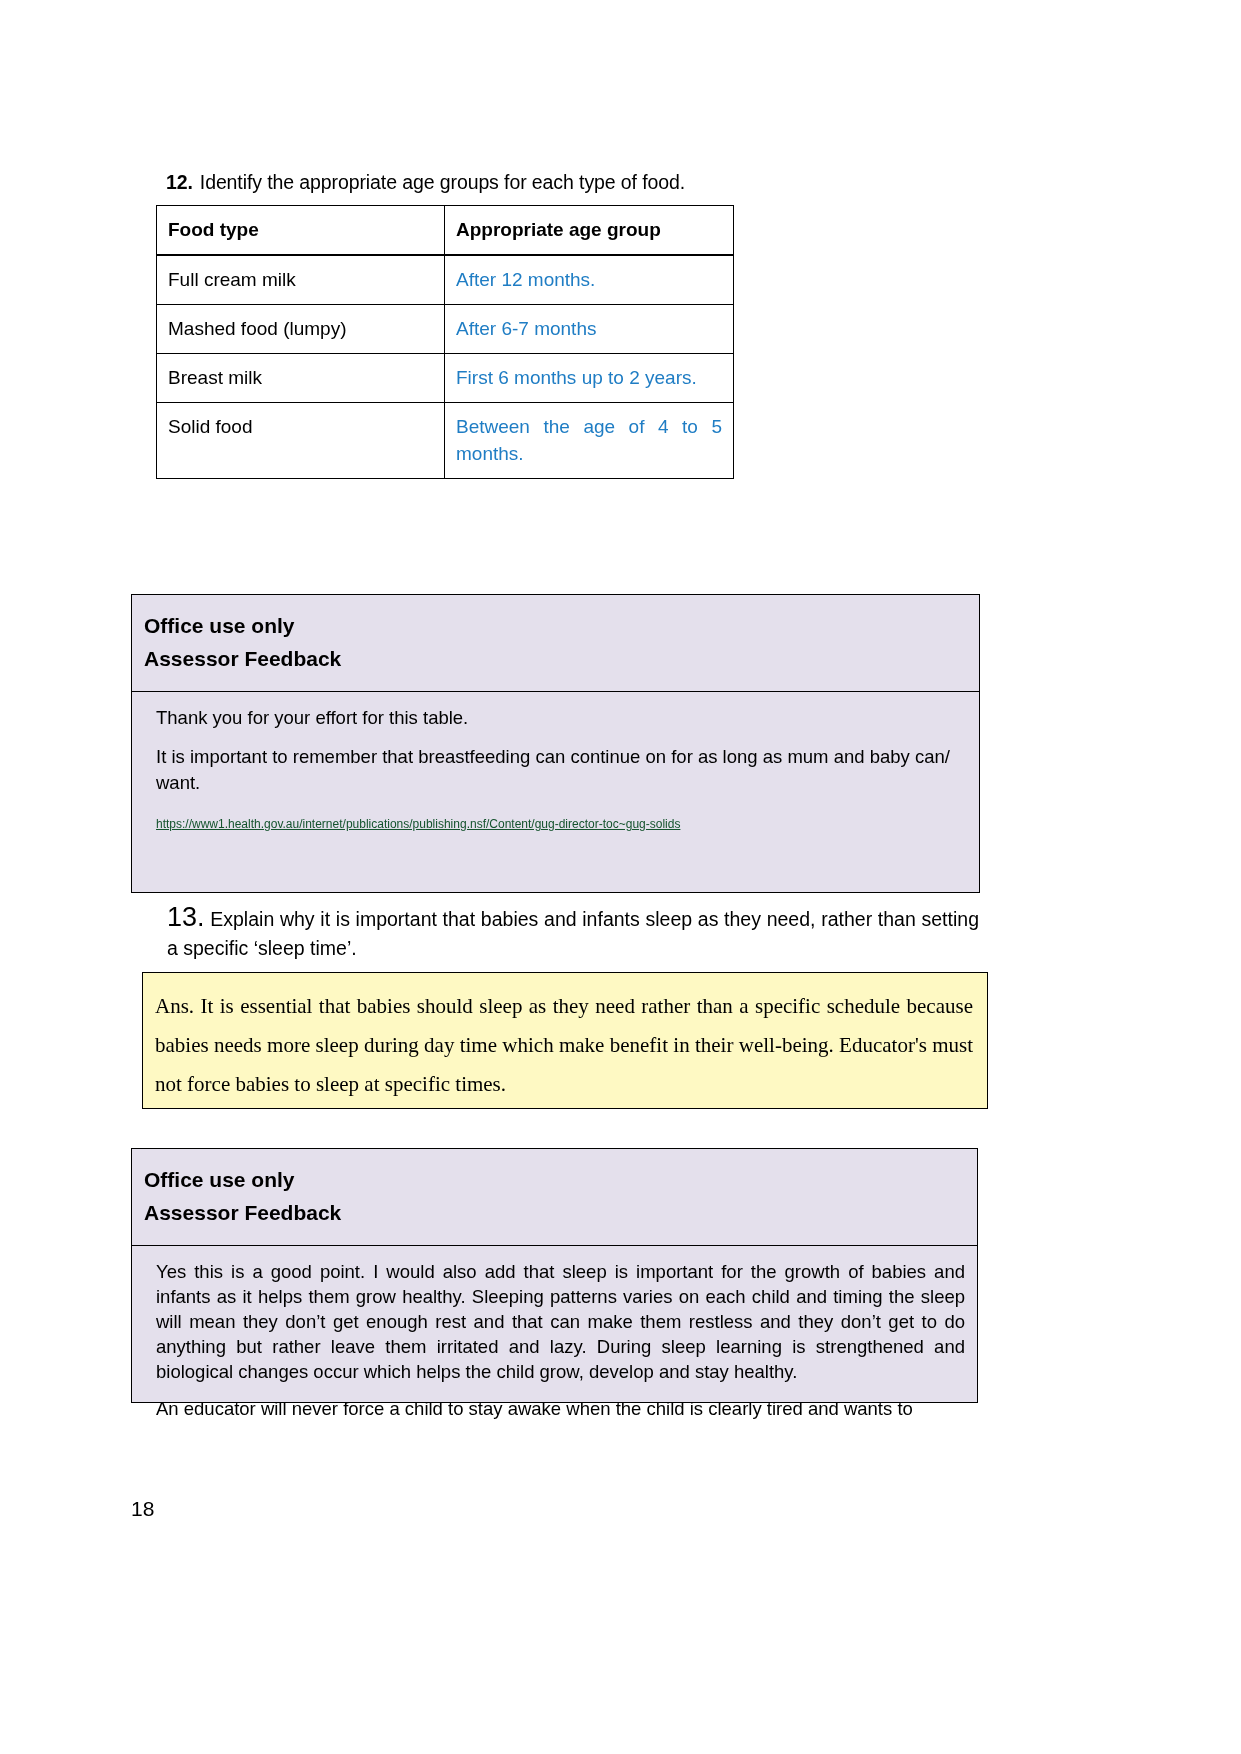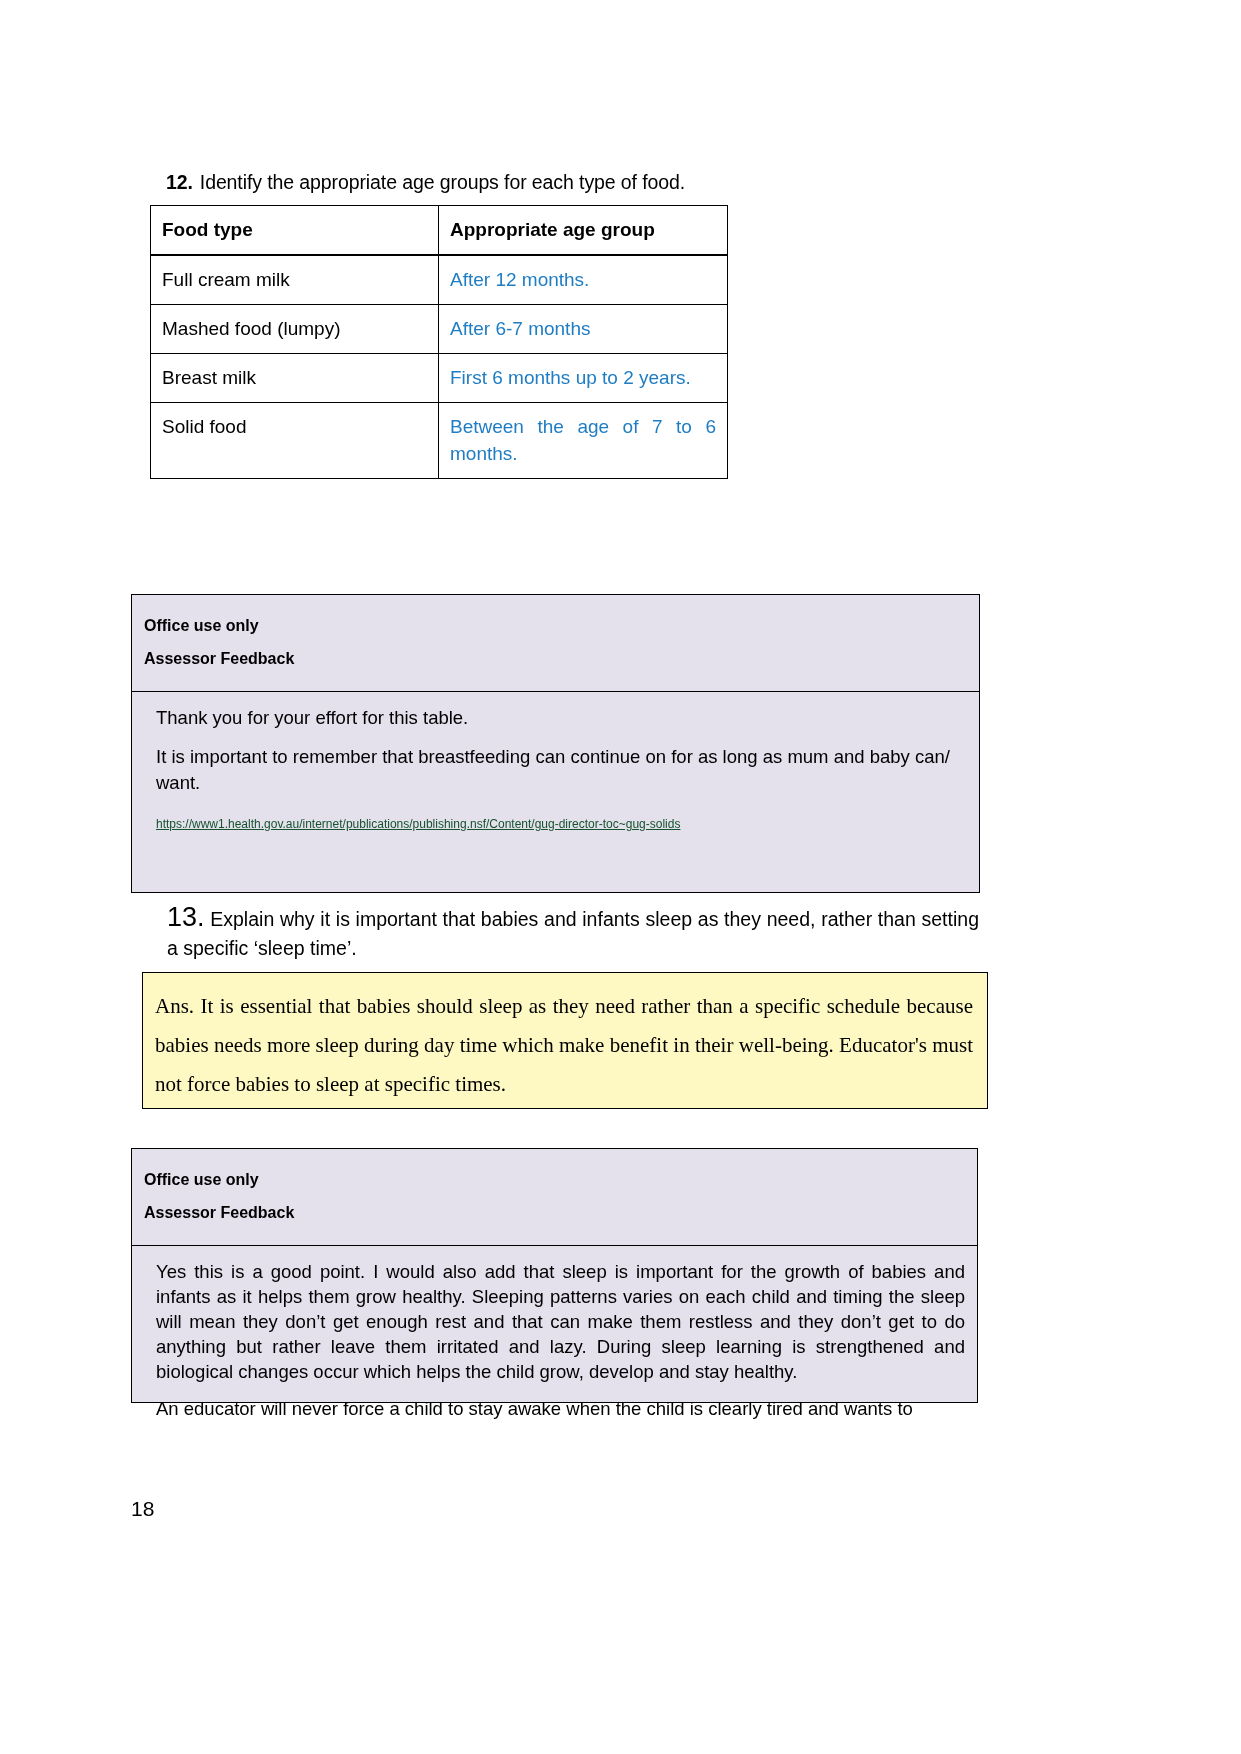--- a/index.html
+++ b/index.html
@@ -36,21 +36,21 @@
     letter-spacing: -0.1px;
   }
   .q12-heading .qnum {
     font-weight: bold;
     margin-right: 7px;
   }
 
   
   .food-table {
     position: absolute;
-    left: 150px;
+    left: 156px;
     top: 205px;
     width: 577px;
     border-collapse: collapse;
     table-layout: fixed;
   }
   .food-table td, .food-table th {
     border: 1px solid #000000;
     padding: 10px 11px 11px 11px;
     vertical-align: top;
     font-size: 19px;
@@ -81,21 +81,21 @@
     position: absolute;
     box-sizing: border-box;
     border: 1px solid #000000;
     background: #E4E0EC;
   }
   .office-box .hdr {
     padding: 14px 12px 16px 12px;
     border-bottom: 1px solid #000000;
   }
   .office-box .hdr .line {
-    font-size: 16px;
+    font-size: 21px;
     font-weight: bold;
     line-height: 33px;
   }
   .office-box .body {
     padding: 13px 12px 14px 24px;
   }
   .office-box .body p {
     margin: 0 0 13px 0;
     font-size: 18.5px;
     line-height: 26px;
@@ -207,21 +207,21 @@
       <tr>
         <td class="ftype">Mashed food (lumpy)</td>
         <td class="fage">After 6-7 months</td>
       </tr>
       <tr>
         <td class="ftype">Breast milk</td>
         <td class="fage">First 6 months up to 2 years.</td>
       </tr>
       <tr>
         <td class="ftype">Solid food</td>
-        <td class="fage justify">Between the age of 7 to 6 months.</td>
+        <td class="fage justify">Between the age of 4 to 5 months.</td>
       </tr>
     </tbody>
   </table>
 
   <div class="office-box" id="office-box-1">
     <div class="hdr">
       <div class="line">Office use only</div>
       <div class="line">Assessor Feedback</div>
     </div>
     <div class="body">

